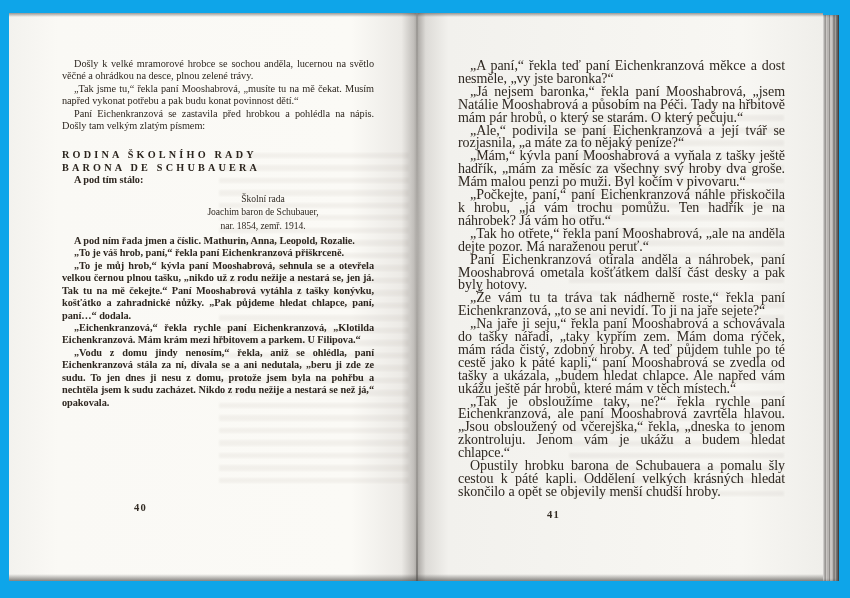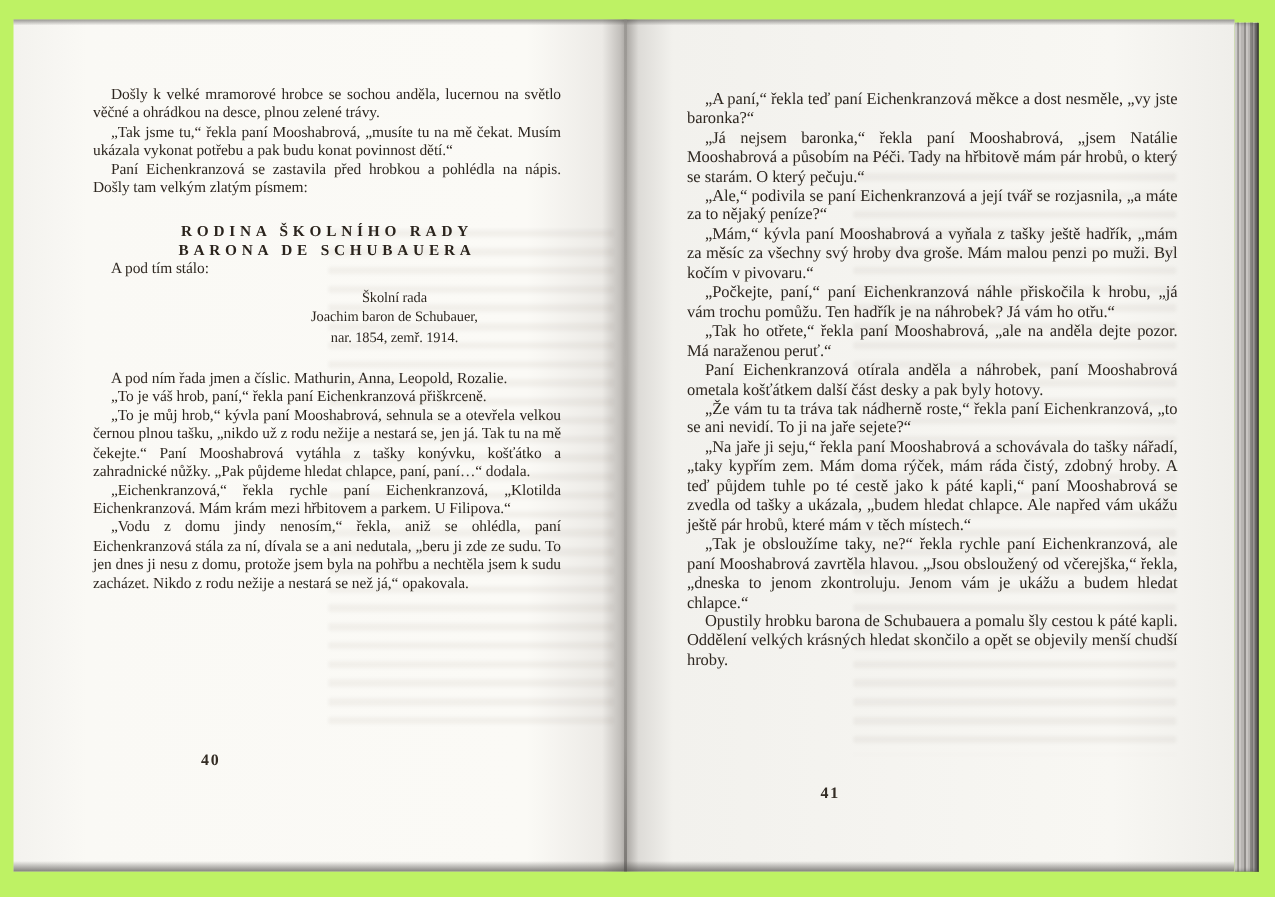--- a/index.html
+++ b/index.html
@@ -1,18 +1,18 @@
 <!DOCTYPE html>
 <html lang="cs"><head>
 <meta charset="utf-8">
 <style>
   html,body { margin:0; padding:0; background:#000; }
   .scene {
     position:relative; width:850px; height:598px; overflow:hidden;
-    background:#bef264;
+    background:#0ea5e9;
     font-family:"Liberation Serif","DejaVu Serif",serif;
   }
   
   .spread {
     position:absolute; left:9px; top:13px; width:814px; height:568px;
     background:linear-gradient(90deg,
       #f3f2ee 0%, #faf9f5 6%, #fbfaf6 42%, #eceae6 48.2%,
       #c2bfbb 49.7%, #a9a6a2 50.15%, #dddbd7 51.2%, #f2f1ed 54%,
       #f8f7f3 90%, #efeeea 100%);
   }
@@ -43,57 +43,57 @@
     position:absolute; pointer-events:none;
     background:repeating-linear-gradient(180deg,
       rgba(125,115,102,.07) 0 5px, rgba(125,115,102,0) 5px 12.5px);
     filter:blur(1px);
   }
   .ghost-left  { left:210px; top:140px; width:190px; height:330px; }
   .ghost-right { left:560px; top:90px;  width:215px; height:400px; }
 
   .text-col { position:absolute; color:#2e2720; text-align:justify; }
   .left-col  { left:53px;  top:45px; width:312px; font-size:10.3px; line-height:12.45px; letter-spacing:-0.05px; }
-  .right-col { left:449px; top:47px; width:327px; font-size:11px; line-height:12.9px;  letter-spacing:-0.05px; }
+  .right-col { left:449px; top:47px; width:327px; font-size:14px; line-height:12.9px;  letter-spacing:-0.05px; }
   .text-col p { margin:0; text-indent:12px; }
 
   .heading {
-    margin-top:15px; text-align:center; font-weight:bold;
+    margin-top:15px; text-align:left; font-weight:bold;
     font-size:10.2px; line-height:13px; letter-spacing:3.2px; text-indent:0;
     color:#2b241d;
   }
-  .caption { margin-top:9px; }
+  .caption { margin-top:9px;font-weight:bold; }
   .inscription {
     margin-top:6px; margin-left:90px; text-align:center;
     font-size:9.6px; line-height:13.2px; color:#2e2720;
   }
-  .bottom-block { margin-top:15px; }
+  .bottom-block { margin-top:3px;font-weight:bold; }
 
   .pagenum {
     position:absolute; font-size:10.6px; font-weight:bold;
     letter-spacing:1.2px; color:#332c24;
   }
   .pagenum-left  { left:125px; top:489px; }
-  .pagenum-right { left:538px; top:511px; }
+  .pagenum-right { left:538px; top:496px; }
 </style>
 </head>
 <body>
 
 <div class="scene">
 
   <div class="spread">
     <div class="top-edge"></div>
     <div class="gutter-line"></div>
 
     <div class="ghost ghost-left"></div>
     <div class="ghost ghost-right"></div>
 
     <div class="text-col left-col">
       <p>Došly k velké mramorové hrobce se sochou anděla, lucernou na světlo věčné a ohrádkou na desce, plnou zelené trávy.</p>
-      <p>„Tak jsme tu,“ řekla paní Mooshabrová, „musíte tu na mě čekat. Musím ukázala vykonat potřebu a pak budu konat povinnost dětí.“</p>
+      <p>„Tak jsme tu,“ řekla paní Mooshabrová, „musíte tu na mě čekat. Musím napřed vykonat potřebu a pak budu konat povinnost dětí.“</p>
       <p>Paní Eichenkranzová se zastavila před hrobkou a pohlédla na nápis. Došly tam velkým zlatým písmem:</p>
 
       <div class="heading">
         <div>RODINA ŠKOLNÍHO RADY</div>
         <div>BARONA DE SCHUBAUERA</div>
       </div>
 
       <p class="caption">A pod tím stálo:</p>
 
       <div class="inscription">

